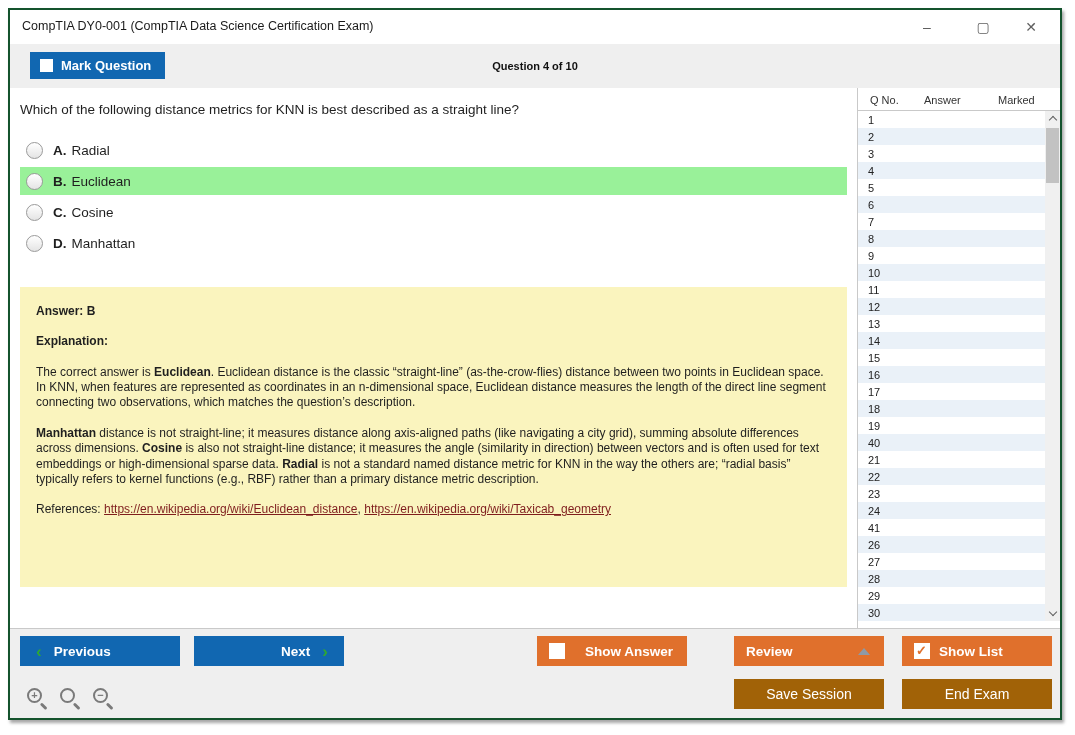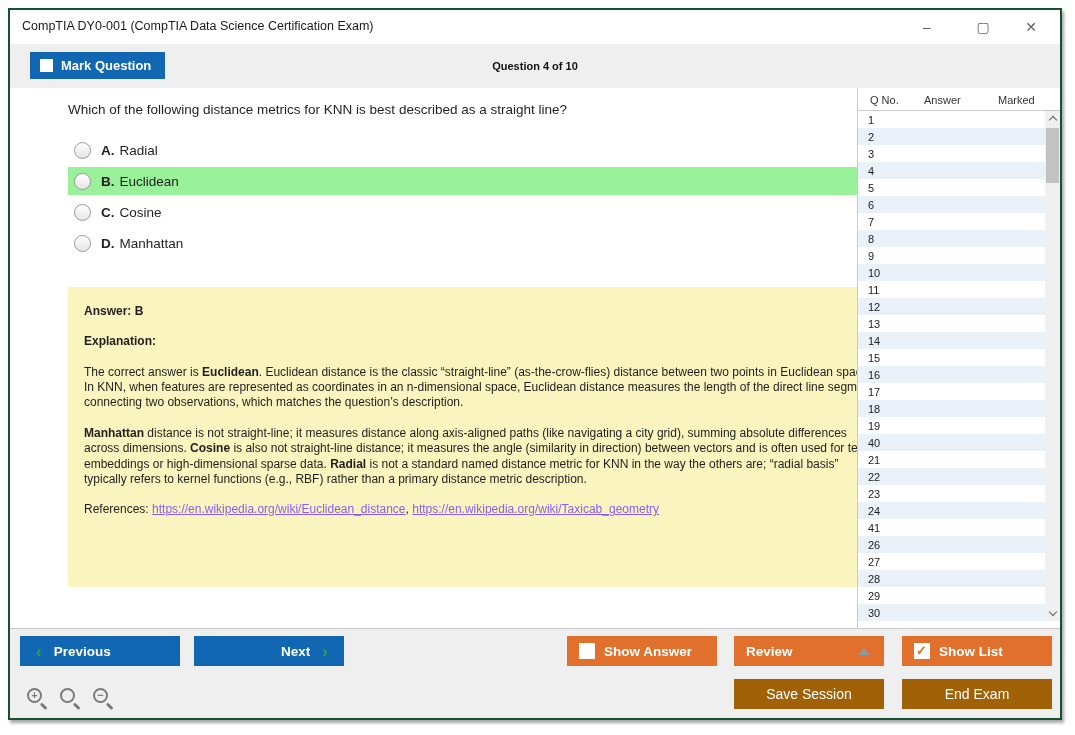--- a/index.html
+++ b/index.html
@@ -24,35 +24,35 @@
   .headerbar { position:absolute; left:0; top:34px; width:100%; height:44px; background:#efefef; }
   .btn-mark {
     position:absolute; left:20px; top:8px; height:27px; padding:0 14px 0 10px;
     background:#1167b1; color:#fff; font-weight:bold; font-size:13px;
     display:flex; align-items:center; gap:8px; border:none; cursor:pointer;
   }
   .cb { display:inline-block; width:13px; height:13px; background:#fff; border:1px solid #fff; flex:0 0 auto; }
   .qcounter { position:absolute; left:0; top:0; width:100%; height:44px; display:flex; align-items:center; justify-content:center; font-size:11px; font-weight:bold; color:#111; }
 
   
-  .content { position:absolute; left:0; top:78px; width:847px; height:540px; background:#fff;margin-left:48px; }
+  .content { position:absolute; left:0; top:78px; width:847px; height:540px; background:#fff; }
   .qtext { position:absolute; left:10px; top:14px; font-size:13.5px; color:#1f1f1f; }
 
   .options { position:absolute; left:10px; top:48px; width:827px; }
   .opt { position:relative; height:28px; display:flex; align-items:center; padding-left:6px; margin-bottom:3px; font-size:13.5px; color:#1f1f1f; cursor:pointer; }
   .opt.selected { background:#99f199; }
   .radio { width:17px; height:17px; border-radius:50%; border:1.5px solid #9a9a9a; background:linear-gradient(#ffffff,#e4e4e4); margin-right:10px; flex:0 0 auto; }
   .opt b { margin-right:5px; }
 
   .explain {
     position:absolute; left:10px; top:199px; width:827px; height:300px;
     background:#faf4be; padding:17px 16px 16px 16px; font-size:12px; color:#1f1f1f; line-height:1.28;
   }
   .explain .blk { margin-bottom:15px; }
-  .explain a { color:#8b5cf6; text-decoration:underline; cursor:pointer; }
+  .explain a { color:#7f1d1d; text-decoration:underline; cursor:pointer; }
 
   
   .sidebar { position:absolute; left:847px; top:78px; width:203px; height:540px; background:#fff; border-left:1px solid #c9c9c9; }
   .sb-head { position:absolute; left:0; top:0; width:100%; height:23px; border-bottom:1px solid #c9c9c9; font-size:11px; color:#333; }
   .sb-head span { position:absolute; top:6px; }
   .sb-head .h-qno { left:12px; }
   .sb-head .h-ans { left:66px; }
   .sb-head .h-mark { left:140px; }
   .qlist { position:absolute; left:0; top:23px; width:188px; height:510px; overflow:hidden; }
   .qrow { height:17px; font-size:11px; color:#222; padding-left:10px; display:flex; align-items:center; cursor:pointer; }
@@ -70,21 +70,21 @@
   
   .bottombar { position:absolute; left:0; top:618px; width:100%; height:90px; background:#efefef; border-top:1px solid #c9c9c9; }
   .bbtn { position:absolute; height:30px; border:none; cursor:pointer; font-size:13.5px; font-weight:bold; color:#fff; display:flex; align-items:center; }
   .blue { background:#1167b1; }
   .orange { background:#e0702c; }
   .navy { background:#a16207; font-weight:normal; font-size:14px; }
   .chevg { color:#2fa832; font-weight:bold; font-size:17px; line-height:1; }
 
   .btn-prev { left:10px; top:7px; width:160px; justify-content:flex-start; padding-left:16px; gap:12px; }
   .btn-next { left:184px; top:7px; width:150px; justify-content:flex-end; padding-right:16px; gap:12px; }
-  .btn-showanswer { left:557px; top:7px; width:150px; padding-left:12px; gap:9px; }
+  .btn-showanswer { left:527px; top:7px; width:150px; padding-left:12px; gap:20px; }
   .btn-review { left:724px; top:7px; width:150px; padding-left:12px; justify-content:space-between; padding-right:14px; }
   .btn-showlist { left:892px; top:7px; width:150px; padding-left:12px; gap:9px; }
   .btn-save { left:724px; top:50px; width:150px; justify-content:center; }
   .btn-end { left:892px; top:50px; width:150px; justify-content:center; }
 
   .cb17 { width:16px; height:16px; background:#fff; flex:0 0 auto; position:relative; }
   .cb17.checked::after { content:"✓"; position:absolute; left:2px; top:0px; font-size:13px; color:#e0702c; font-weight:bold; }
   .tri-up { width:0; height:0; border-left:6px solid transparent; border-right:6px solid transparent; border-bottom:7px solid #8e9aa6; }
 
   

